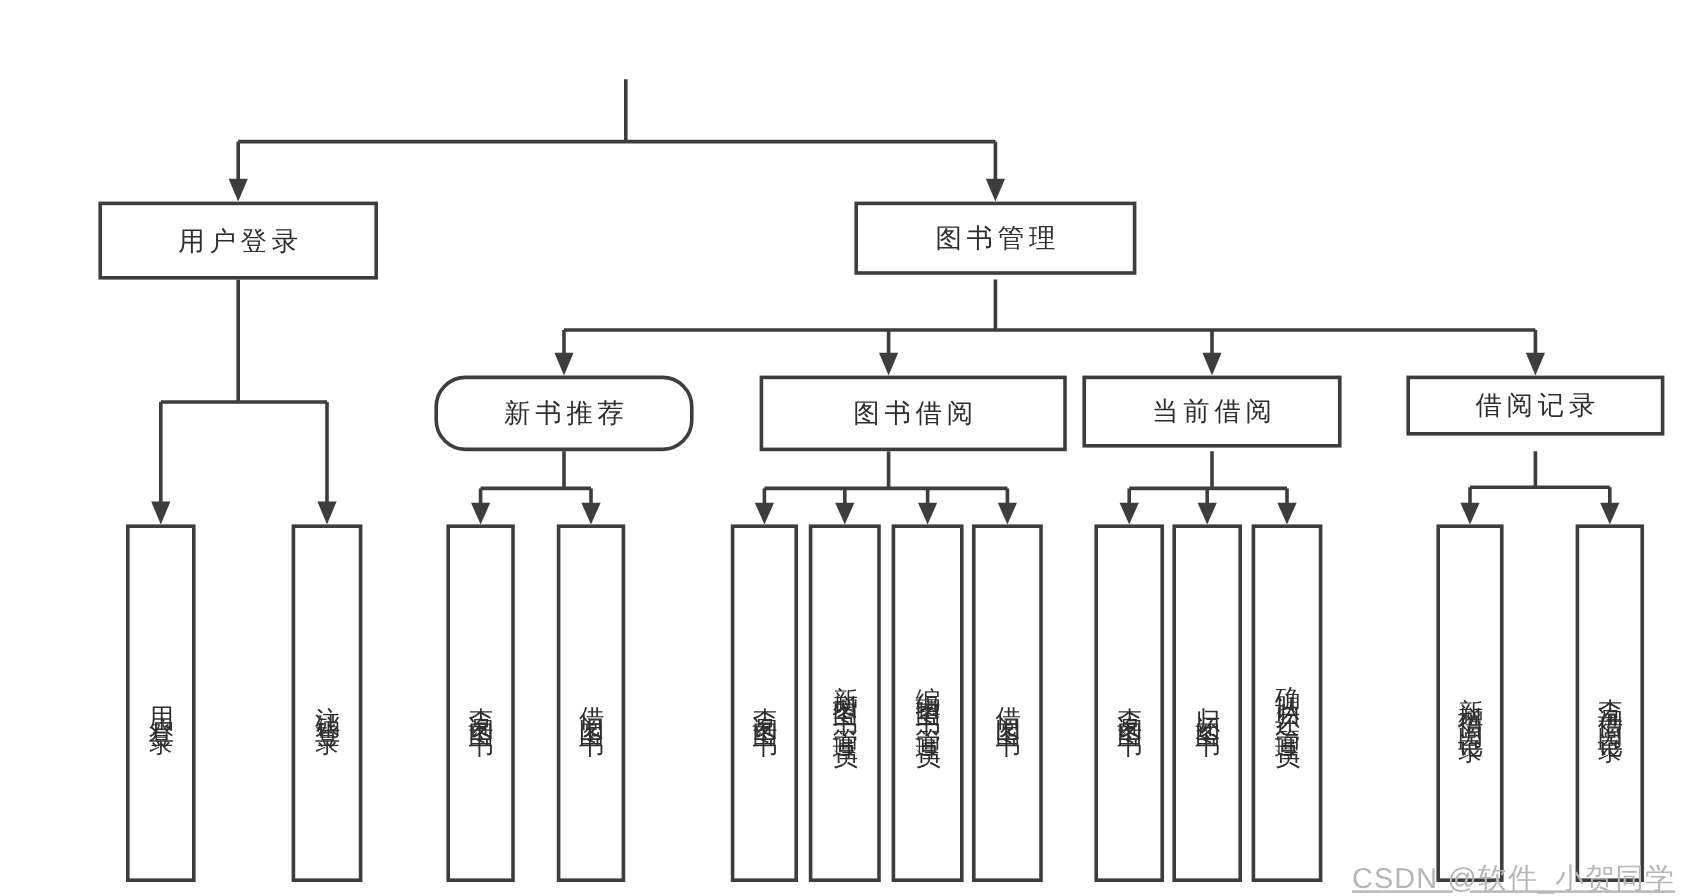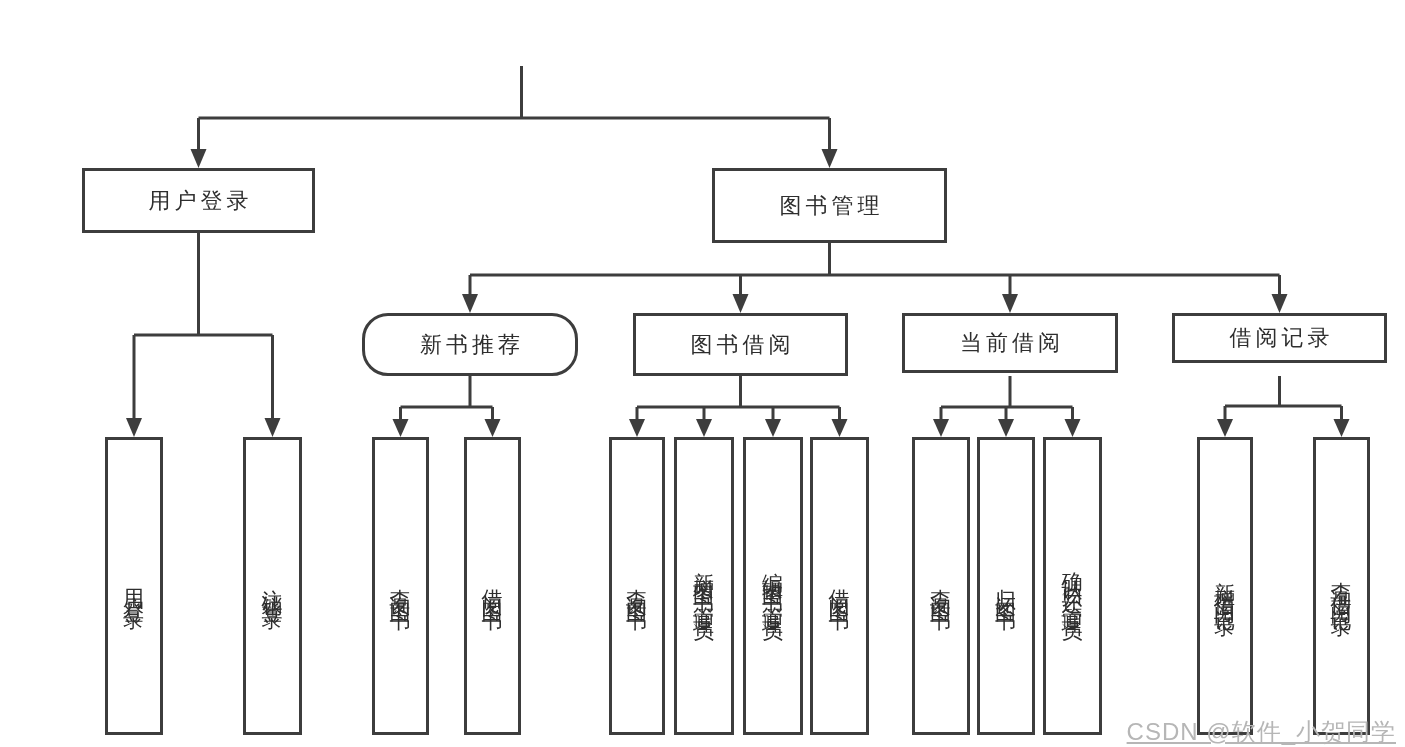--- a/index.html
+++ b/index.html
@@ -25,23 +25,23 @@
   .v{
     writing-mode:vertical-rl;
     text-orientation:mixed;
     font-size:21px;
     letter-spacing:7px;
     line-height:1;
   }
   
   .b-root {left:20px;  top:13px;  width:1003px;height:55px;}
   .b-l2a  {left:82px;  top:168px; width:233px; height:65px;}
-  .b-l2b  {left:712px; top:168px; width:235px; height:75px;}
+  .b-l2b  {left:712px; top:168px; width:235px; height:61px;}
   .b-l3a  {left:362px; top:313px; width:216px; height:63px;border-radius:26px;}
-  .b-l3b  {left:633px; top:313px; width:215px; height:63px;}
+  .b-l3b  {left:633px; top:313px; width:256px; height:63px;}
   .b-l3c  {left:902px; top:313px; width:216px; height:60px;}
   .b-l3d  {left:1172px;top:313px; width:215px; height:50px;}
   .leaf   {top:437px;height:298px;}
   .b-f1 {left:105px; width:58px;}
   .b-f2 {left:243px; width:59px;}
   .b-f3 {left:372px; width:57px;}
   .b-f4 {left:464px; width:57px;}
   .b-f5 {left:609px; width:56px;}
   .b-f6 {left:674px; width:60px;}
   .b-f7 {left:743px; width:60px;}

